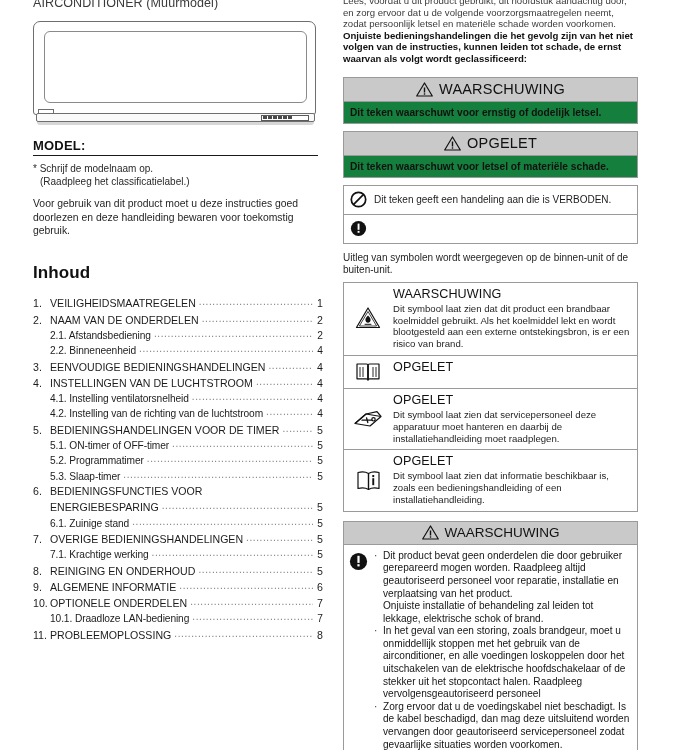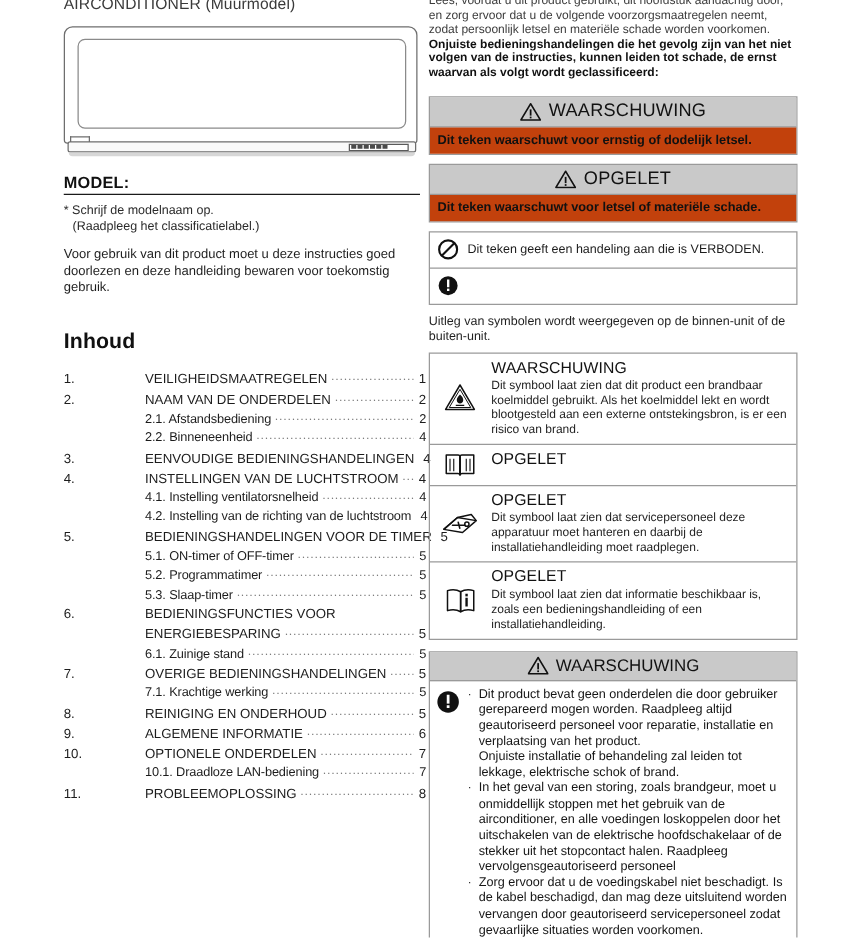--- a/index.html
+++ b/index.html
@@ -7,21 +7,21 @@
     width:675px;height:750px;
     background:#ffffff;
     font-family:"Liberation Sans", sans-serif;
     color:#1a1a1a;
     overflow:hidden;
     position:relative;
   }
   .page{position:absolute;inset:0;}
 
   
-  .col-left{position:absolute;left:51px;top:0;width:296px;}
+  .col-left{position:absolute;left:33px;top:0;width:296px;}
   .col-right{position:absolute;left:343px;top:0;width:297px;}
 
   
   .doc-title{
     font-size:12.5px;line-height:14px;color:#3a3a3a;
     letter-spacing:.1px;margin:0;padding-top:0;
     position:relative;top:-4px;
   }
 
   .ac-illustration{
@@ -78,21 +78,21 @@
   .toc{margin-top:12px;width:290px;}
   .toc-row{
     display:flex;align-items:flex-end;font-size:10.6px;line-height:15.2px;
     color:#1c1c1c;
   }
   .toc-row.sub{font-size:10.2px;line-height:14.4px;}
   .toc-num{
     width:17px;flex:0 0 17px;text-align:left;
   }
   .toc-pad{flex:0 0 17px;width:17px;}
-  .toc-label{white-space:nowrap;margin-left:48px;}
+  .toc-label{white-space:nowrap;}
   .toc-row.sub .toc-label{letter-spacing:-.1px;}
   .toc-dots{
     flex:1 1 auto;overflow:hidden;white-space:nowrap;color:#7d7d7d;
     font-size:10px;letter-spacing:.6px;margin:0 2px 1px 3px;
     position:relative;bottom:1px;
   }
   .toc-page{flex:0 0 auto;text-align:right;min-width:8px;}
   .toc-row.cont .toc-label{padding-left:0;}
 
   
@@ -102,21 +102,21 @@
   }
   .rc-intro .bold{font-weight:bold;color:#111;margin-top:28px;}
 
   .alert-box{margin-top:7px;width:295px;border:1px solid #9a9a9a;box-sizing:border-box;}
   .alert-head{
     background:#c9c9c9;border-bottom:1px solid #9a9a9a;
     display:flex;align-items:center;justify-content:center;gap:6px;
     height:23px;font-size:14.5px;letter-spacing:.2px;color:#111;
   }
   .alert-body{
-    padding:4px 6px;font-size:10.2px;font-weight:bold;color:#111;background:#c2410c;
+    padding:4px 6px;font-size:10.2px;font-weight:bold;color:#111;background:#15803d;
     line-height:13px;
   }
 
   .tri{display:inline-block;width:17px;height:15px;position:relative;vertical-align:middle;}
   .tri svg{display:block;}
 
   .sign-table{margin-top:7px;width:295px;border:1px solid #9a9a9a;box-sizing:border-box;text-align:center;}
   .sign-row{display:flex;align-items:center;gap:7px;padding:3px 6px;min-height:22px;}
   .sign-row + .sign-row{border-top:1px solid #9a9a9a;}
   .sign-row .txt{font-size:10px;color:#1c1c1c;}

